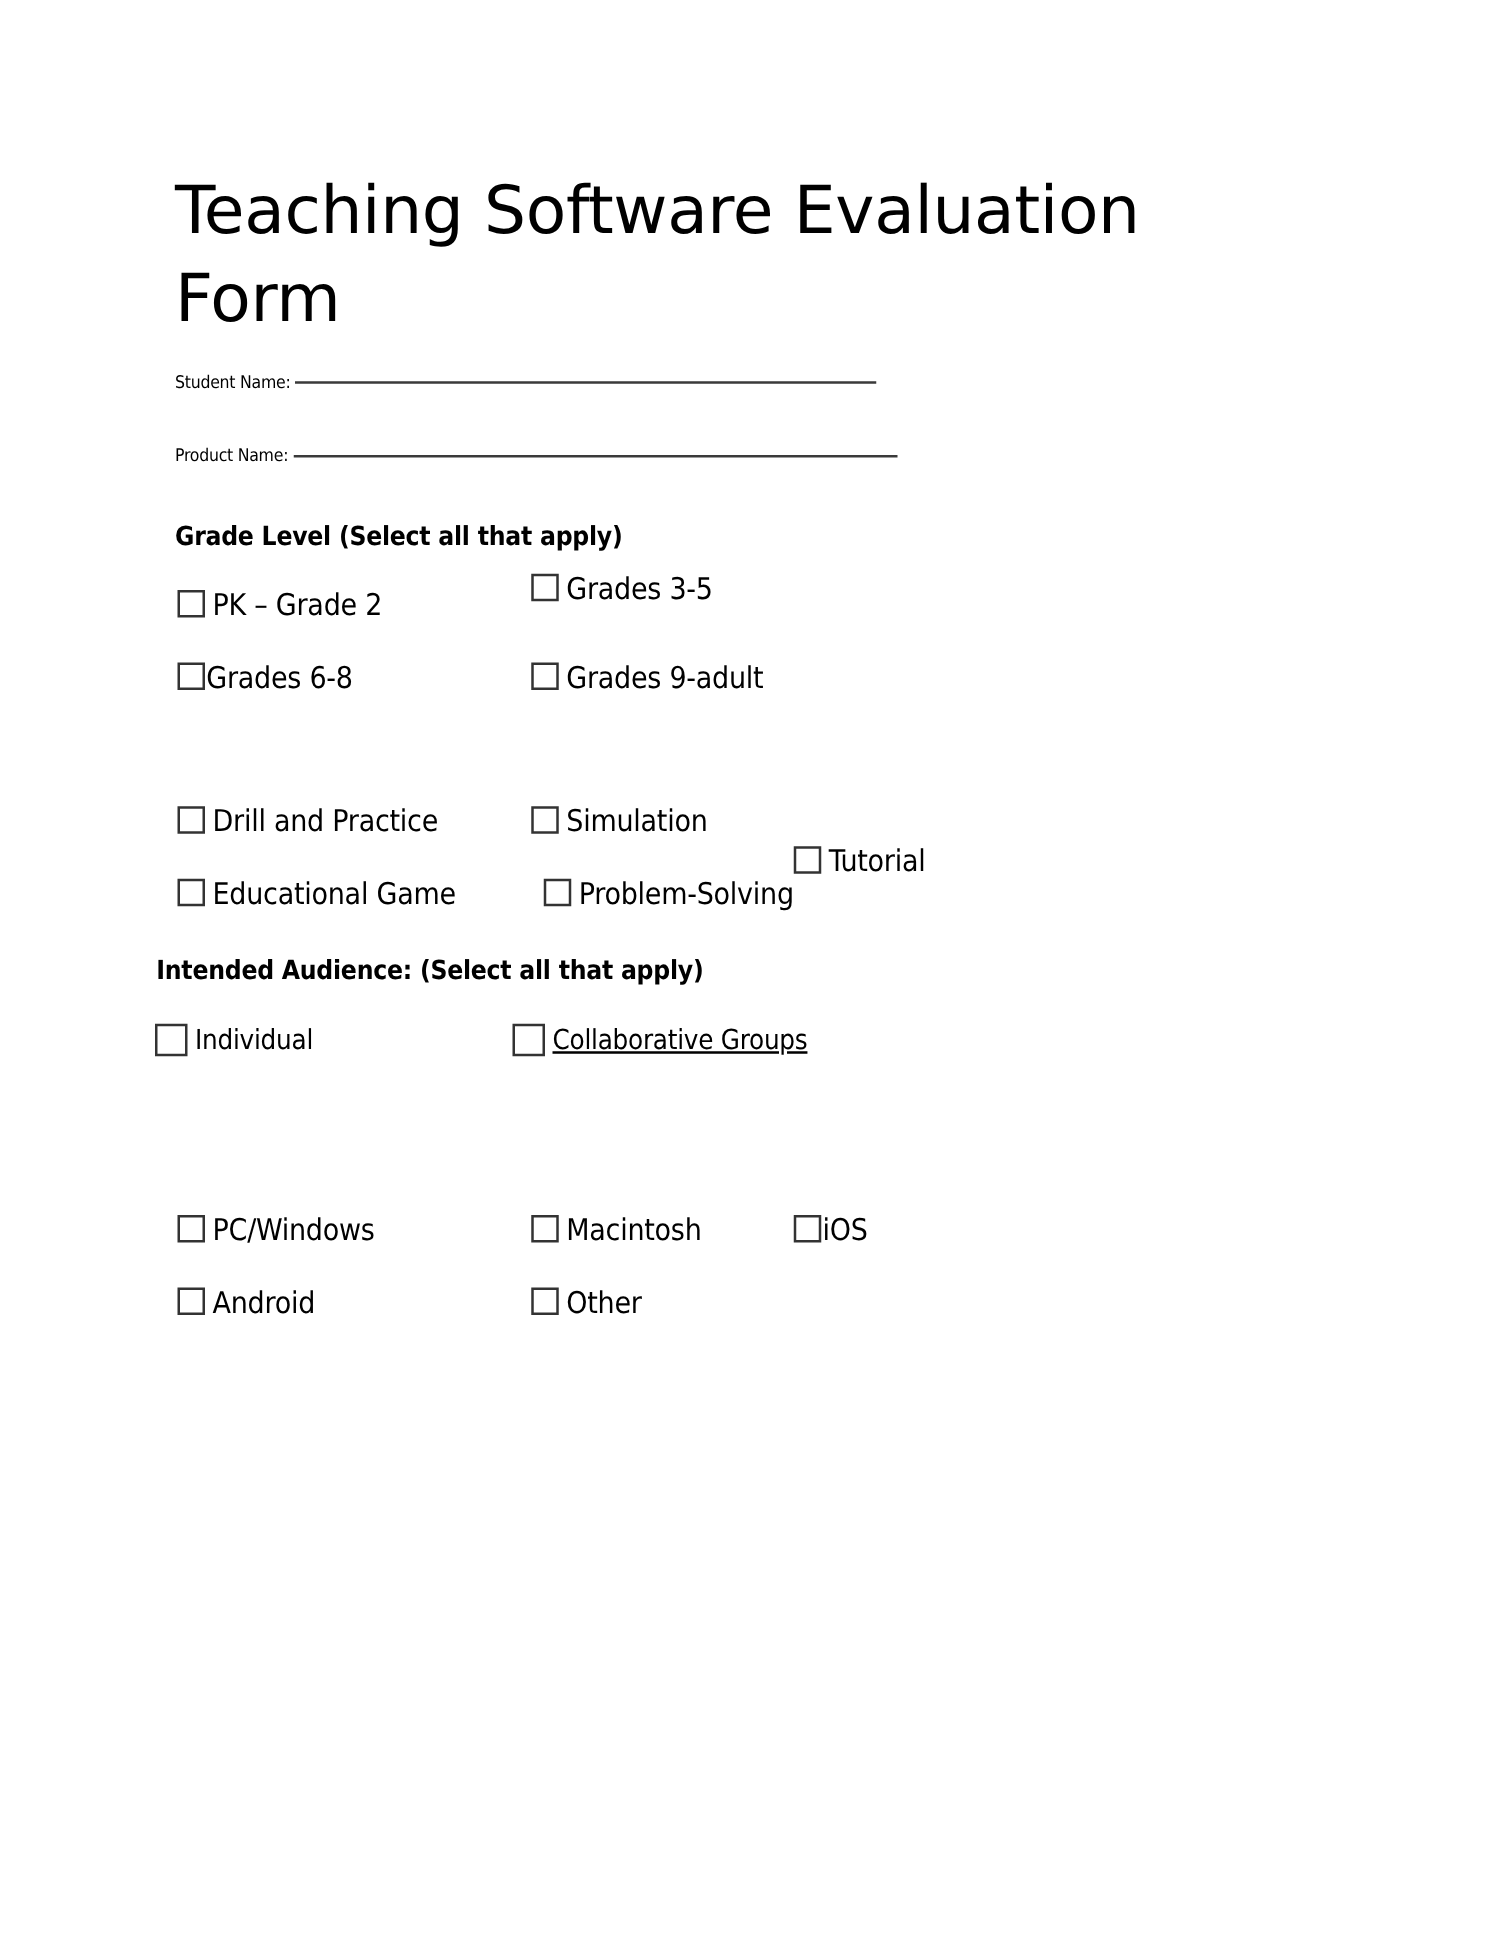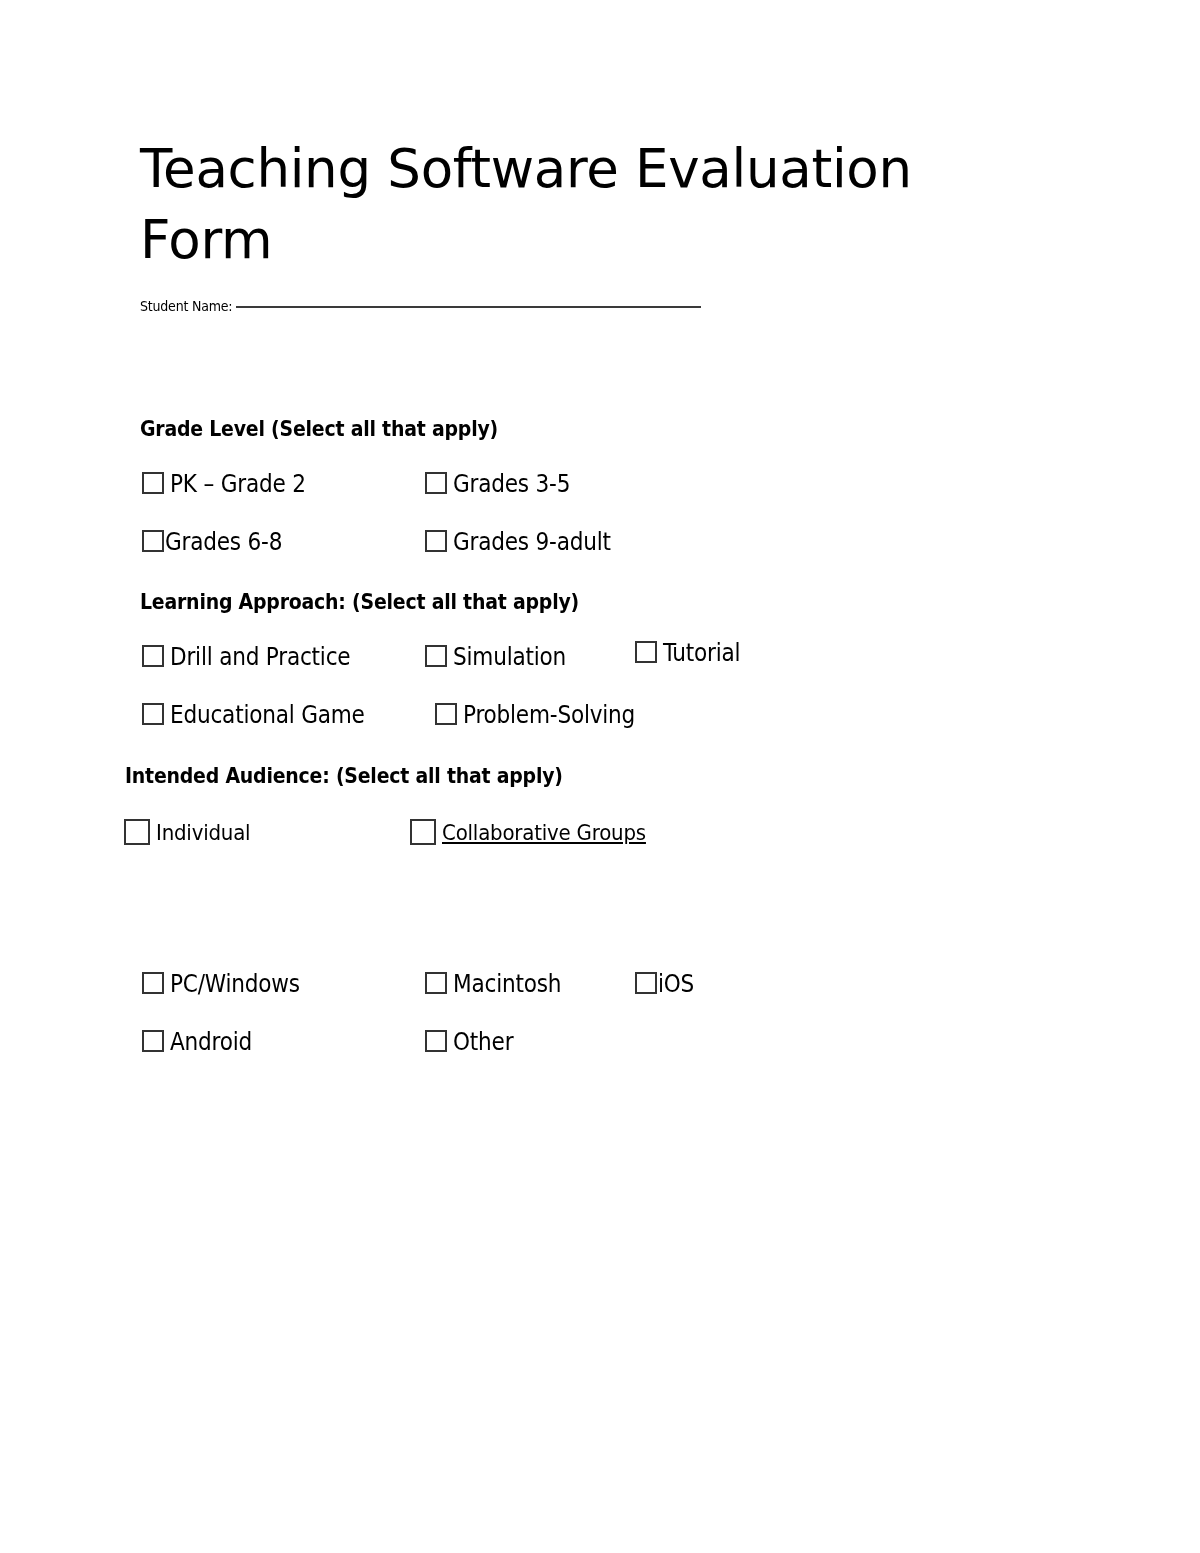--- a/index.html
+++ b/index.html
@@ -117,51 +117,54 @@
 <div class="page">
 
   <div class="doc-title"><span>Teaching Software Evaluation</span>
 <span>Form</span></div>
 
   <div class="field-row" id="student-row">
     <span class="field-label">Student Name:</span>
     <span class="field-rule" id="student-rule" style="width: 465px;"></span>
   </div>
 
+  <div class="field-row" id="product-row">
+    <span class="field-label">Product Name:</span>
+    <span class="field-rule" id="product-rule" style="width: 483px;"></span>
+  </div>
 
   <div class="section-heading" style="left:140px; top:417px;">Grade Level (Select all that apply)</div>
 
   <div class="option" style="left:142px; top:471px;">
     <span class="checkbox"></span>
     <span class="opt-label">PK – Grade 2</span>
   </div>
-  <div class="option" style="left:425px; top:471px;">
+  <div class="option" style="left:425px; top:458px;">
     <span class="checkbox"></span>
     <span class="opt-label">Grades 3-5</span>
   </div>
   <div class="option tight" style="left:142px; top:529px;">
     <span class="checkbox"></span>
     <span class="opt-label">Grades 6-8</span>
   </div>
   <div class="option" style="left:425px; top:529px;">
     <span class="checkbox"></span>
     <span class="opt-label">Grades 9-adult</span>
   </div>
 
-  <div class="section-heading" style="left:140px; top:590px;">Learning Approach: (Select all that apply)</div>
 
   <div class="option" style="left:142px; top:644px;">
     <span class="checkbox"></span>
     <span class="opt-label">Drill and Practice</span>
   </div>
   <div class="option" style="left:425px; top:644px;">
     <span class="checkbox"></span>
     <span class="opt-label">Simulation</span>
   </div>
-  <div class="option" style="left:635px; top:640px;">
+  <div class="option" style="left:635px; top:676px;">
     <span class="checkbox"></span>
     <span class="opt-label">Tutorial</span>
   </div>
   <div class="option" style="left:142px; top:702px;">
     <span class="checkbox"></span>
     <span class="opt-label">Educational Game</span>
   </div>
   <div class="option" style="left:435px; top:702px;">
     <span class="checkbox"></span>
     <span class="opt-label">Problem-Solving</span>

